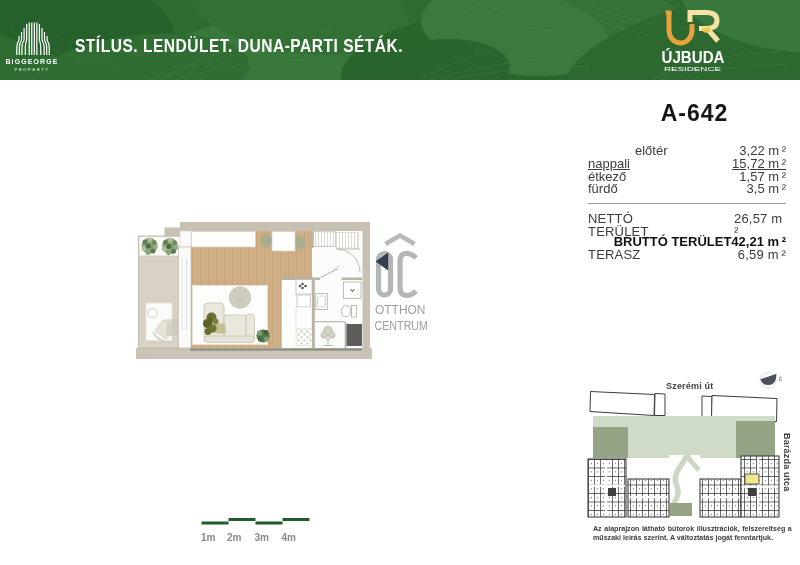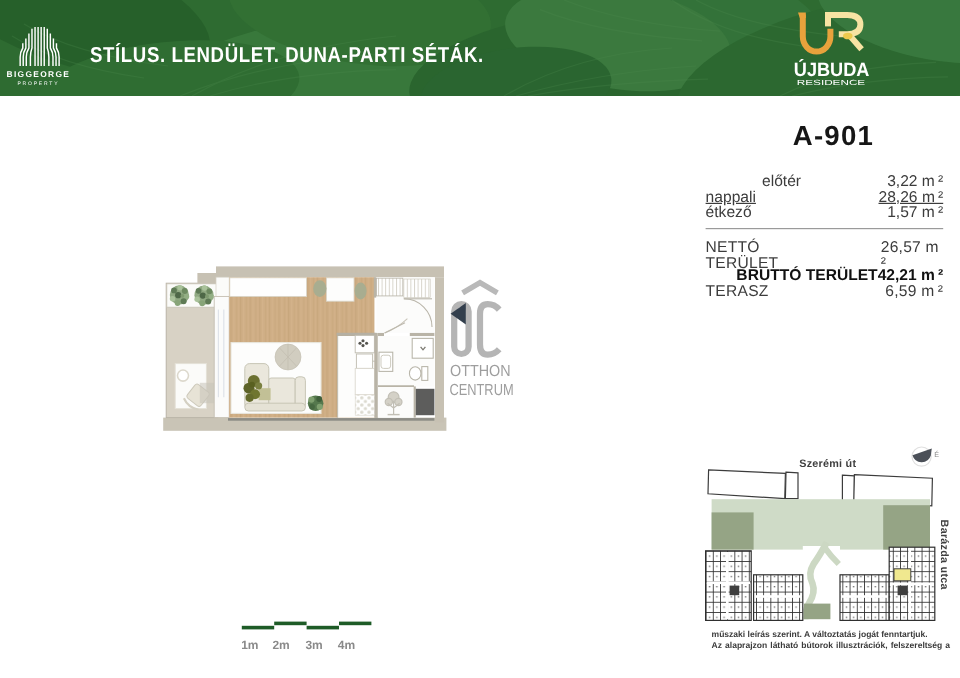--- a/index.html
+++ b/index.html
@@ -78,40 +78,44 @@
     <path d="M50,10 V22"></path>
     <path d="M52,12.5 H66 Q77,12.5 77,20.5 Q77,28.5 66,28.5 H59"></path>
     <path d="M67.5,29 L78,41"></path>
   </g>
   <ellipse cx="66.5" cy="30" rx="4" ry="2.8" fill="#ecc94d"></ellipse>
   <text x="21.5" y="63" font-size="16" font-weight="bold" fill="#ffffff" textLength="63" lengthAdjust="spacingAndGlyphs">ÚJBUDA</text>
   <text x="24" y="71" font-size="6.2" fill="#ffffff" textLength="57" lengthAdjust="spacingAndGlyphs">RESIDENCE</text>
 </svg>
 </div>
 
-<div class="abs" style="left:593px;top:100px;width:203px;text-align:center;font-size:23px;font-weight:bold;color:#161616;letter-spacing:1px;">A-901</div>
+<div class="abs" style="left:593px;top:100px;width:203px;text-align:center;font-size:23px;font-weight:bold;color:#161616;letter-spacing:1px;">A-642</div>
 
 <div class="abs" style="left:588px;top:145px;width:198px;font-size:13px;color:#3c3c3c;">
 
   <div style="display:flex;justify-content:space-between;height:12.8px;line-height:12.8px;margin-left:47px;">
       <span>előtér</span>
       <span>3,22 m ²</span>
     </div>
 
 
   <div style="display:flex;justify-content:space-between;height:12.8px;line-height:12.8px;text-decoration:underline;">
       <span>nappali</span>
-      <span>28,26 m ²</span>
+      <span>15,72 m ²</span>
     </div>
 
   <div style="display:flex;justify-content:space-between;height:12.8px;line-height:12.8px;">
       <span>étkező</span>
       <span>1,57 m ²</span>
     </div>
 
+  <div style="display:flex;justify-content:space-between;height:12.8px;line-height:12.8px;">
+      <span>fürdő</span>
+      <span>3,5 m ²</span>
+    </div>
 
   <div style="height:1px;background:#9a9a9a;margin:7px 0 8px 0;"></div>
 
   <div style="display:flex;justify-content:space-between;height:13.1px;line-height:13.1px;letter-spacing:0.2px;gap:44px;">
       <span>NETTÓ TERÜLET</span>
       <span>26,57 m ²</span>
     </div>
 
   <div style="display:flex;justify-content:flex-end;height:13.1px;line-height:13.1px;font-weight:bold;color:#111;margin-top:10px;">
       <span>BRUTTÓ TERÜLET</span>
@@ -378,22 +382,22 @@
 
   <rect x="748" y="488" width="8" height="8" fill="#3f3f3f"></rect>
 
   <rect x="608" y="488" width="8" height="8" fill="#3f3f3f"></rect>
 
   <text x="784" y="433" font-size="9" font-weight="bold" fill="#3f3f3f" letter-spacing="0.2" transform="rotate(90 784 433)">Barázda utca</text>
 </svg>
 </div>
 
 <div class="abs" style="left:593px;top:525px;font-size:7.1px;font-weight:bold;color:#3b3b3b;line-height:9.4px;">
+  <div style="white-space:nowrap;word-spacing:0.6px;">Az alaprajzon látható bútorok illusztrációk, felszereltség a</div>
   <div style="white-space:nowrap;">műszaki leírás szerint. A változtatás jogát fenntartjuk.</div>
-  <div style="white-space:nowrap;word-spacing:0.6px;">Az alaprajzon látható bútorok illusztrációk, felszereltség a</div>
 </div>
 
 <div class="abs" style="left:195px;top:512px;width:130px;height:35px;">
 <svg width="130" height="35" viewBox="0 0 130 35">
   <rect x="6.5" y="9.5" width="27" height="3" fill="#1e5c28"></rect>
   <rect x="33.5" y="6" width="27" height="3" fill="#1e5c28"></rect>
   <rect x="60.5" y="9.5" width="27" height="3" fill="#1e5c28"></rect>
   <rect x="87.5" y="6" width="27" height="3" fill="#1e5c28"></rect>
   <g font-size="10" font-weight="bold" fill="#8a8a8a">
     <text x="6" y="28.5">1m</text>

